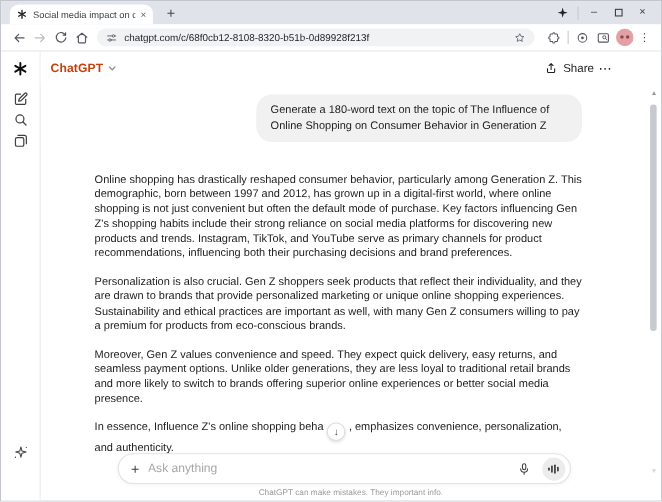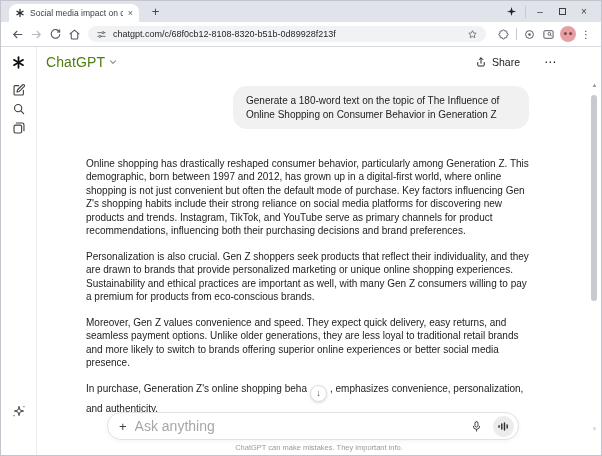--- a/index.html
+++ b/index.html
@@ -33,43 +33,43 @@
   .divider { height:1px; background:#d8dbe0; }
 
   
   .app { position:absolute; top:46px; left:0; right:0; bottom:0; background:#fff; }
   .sidebar { position:absolute; left:0; top:0; width:36px; height:100%; border-right:1px solid #ececec; background:#fff; }
   .sb-icon { position:absolute; left:50%; transform:translateX(-50%); width:20px; height:20px;
              display:flex; align-items:center; justify-content:center; }
 
   .appheader { position:absolute; left:36px; top:0; right:0; height:30px;
                display:flex; align-items:center; padding:0 44px 0 9px; background:#fff; }
-  .brand { font-size:14px; font-weight:400; color:#4d7c0f; letter-spacing:.1px; }
+  .brand { font-size:11px; font-weight:700; color:#c2410c; letter-spacing:.1px; }
   .chev { margin-left:3px; display:flex; align-items:center; }
-  .hdr-right { margin-left:auto; display:flex; align-items:center; gap:24px; }
+  .hdr-right { margin-left:auto; display:flex; align-items:center; gap:4px; }
   .share { display:flex; align-items:center; gap:5px; font-size:10.5px; color:#1a1a1a; }
   .hdr-dots { font-size:12px; color:#1a1a1a; letter-spacing:1px; line-height:1; }
 
   .chat { position:absolute; left:36px; top:30px; right:0; bottom:0; overflow:hidden; }
   .bubble { position:absolute; left:196px; top:9px; width:296px; background:#f1f1f1;
             border-radius:14px; padding:8px 13px; font-size:10px; line-height:13.5px; color:#1c1c1c; }
   .answer { position:absolute; left:49px; top:80px; width:444px;
             font-size:10px; line-height:13.4px; color:#1c1c1c; }
   .answer p { margin:0 0 12.5px; }
   .scrollbtn { display:inline-flex; align-items:center; justify-content:center; width:17px; height:17px;
                border-radius:50%; background:#fff; border:1px solid #dcdcdc;
                box-shadow:0 1px 3px rgba(0,0,0,.14); vertical-align:-4px; margin:0 3px;
                font-size:9px; color:#3f3f3f; cursor:pointer; }
 
   .composer { position:absolute; left:106px; top:365px; width:412px; height:28px; background:#fff;
               border:1px solid #e2e2e2; border-radius:14px; box-shadow:0 1px 5px rgba(0,0,0,.05);
               display:flex; align-items:center; padding:0 4px 0 11px; gap:8px; }
   .plus { font-size:13px; color:#3f3f3f; line-height:1; }
   .composer-input { flex:1; min-width:0; border:none; outline:none; background:transparent;
-                    font-family:inherit; font-size:14px; color:#1c1c1c; }
+                    font-family:inherit; font-size:11px; color:#1c1c1c; }
   .composer-input::placeholder { color:#a6a6a6; }
   .micbtn { width:18px; display:flex; justify-content:center; }
   .voicebtn { width:21px; height:21px; border-radius:50%; background:#ececec;
               display:flex; align-items:center; justify-content:center; }
 
   .disclaimer { position:absolute; left:36px; right:0; top:396px; text-align:center;
                 font-size:7.5px; color:#9a9a9a; }
 
   .scrollbar { position:absolute; right:2px; top:34px; width:9px; height:352px; }
   .sb-up   { position:absolute; top:0; left:0; right:0; text-align:center; font-size:6px; color:#8f959c; line-height:8px; }
@@ -247,21 +247,21 @@
         <span class="hdr-dots">⋯</span>
       </div>
     </div>
 
     <div class="chat">
       <div class="bubble">Generate a 180-word text on the topic of The Influence of Online Shopping on Consumer Behavior in Generation Z</div>
       <div class="answer">
         <p>Online shopping has drastically reshaped consumer behavior, particularly among Generation Z. This demographic, born between 1997 and 2012, has grown up in a digital-first world, where online shopping is not just convenient but often the default mode of purchase. Key factors influencing Gen Z's shopping habits include their strong reliance on social media platforms for discovering new products and trends. Instagram, TikTok, and YouTube serve as primary channels for product recommendations, influencing both their purchasing decisions and brand preferences.</p>
         <p>Personalization is also crucial. Gen Z shoppers seek products that reflect their individuality, and they are drawn to brands that provide personalized marketing or unique online shopping experiences. Sustainability and ethical practices are important as well, with many Gen Z consumers willing to pay a premium for products from eco-conscious brands.</p>
         <p>Moreover, Gen Z values convenience and speed. They expect quick delivery, easy returns, and seamless payment options. Unlike older generations, they are less loyal to traditional retail brands and more likely to switch to brands offering superior online experiences or better social media presence.</p>
-        <p><span>In purchase, Generation Z's online shopping beha</span><span class="scrollbtn">
+        <p><span>In essence, Influence Z's online shopping beha</span><span class="scrollbtn">
               <span>↓</span>
             </span><span>, emphasizes convenience, personalization, and authenticity.</span></p>
       </div>
     </div>
 
     <div class="composer">
       <span class="plus">+</span>
       <input class="composer-input" placeholder="Ask anything" style="">
       <span class="micbtn">
         <svg width="13" height="13" viewBox="0 0 24 24">

